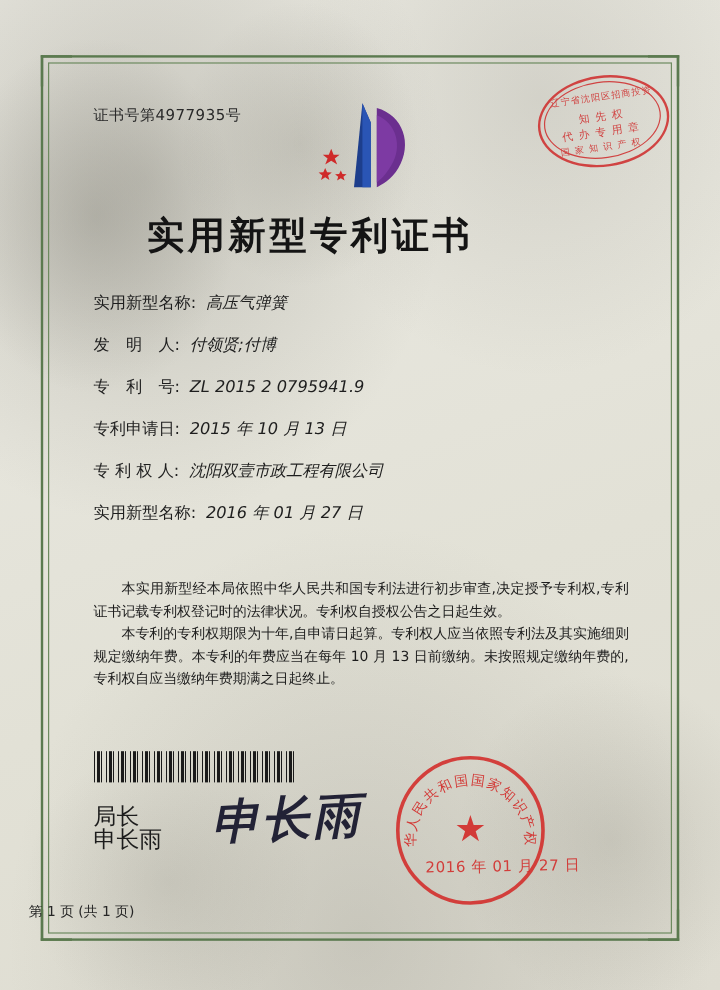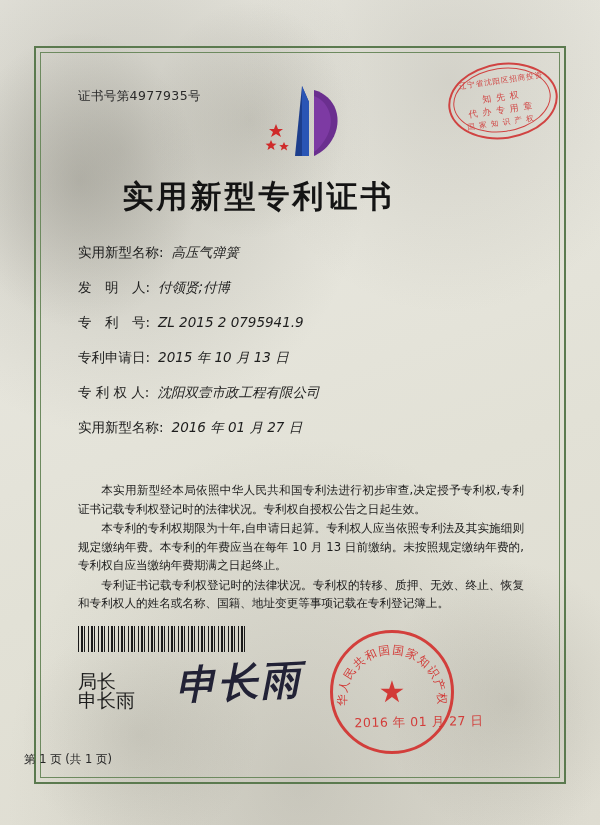--- a/index.html
+++ b/index.html
@@ -340,21 +340,20 @@
     </div>
     <div class="field-row">
       <span class="field-label">实用新型名称:</span>
       <span class="field-value">2016 年 01 月 27 日</span>
     </div>
   </div>
 
   <div class="body-text">
     <p>本实用新型经本局依照中华人民共和国专利法进行初步审查,决定授予专利权,专利证书记载专利权登记时的法律状况。专利权自授权公告之日起生效。</p>
     <p>本专利的专利权期限为十年,自申请日起算。专利权人应当依照专利法及其实施细则规定缴纳年费。本专利的年费应当在每年 10 月 13 日前缴纳。未按照规定缴纳年费的,专利权自应当缴纳年费期满之日起终止。</p>
-    <p>专利证书记载专利权登记时的法律状况。专利权的转移、质押、无效、终止、恢复和专利权人的姓名或名称、国籍、地址变更等事项记载在专利登记簿上。</p>
   </div>
 
   <div class="barcode"></div>
 
   <div class="sig-label">
     <div>局长</div>
     <div>申长雨</div>
   </div>
   <div class="sig-script">申长雨</div>
 

